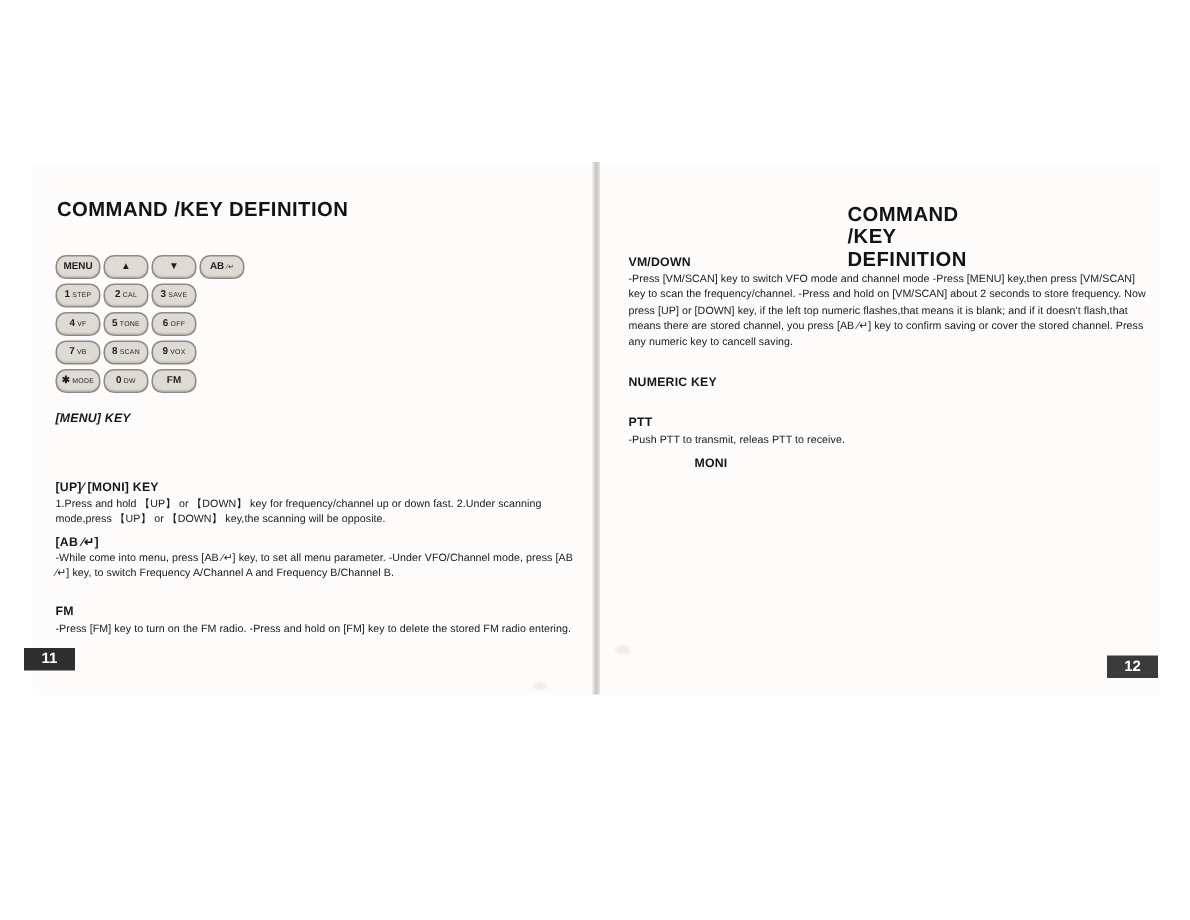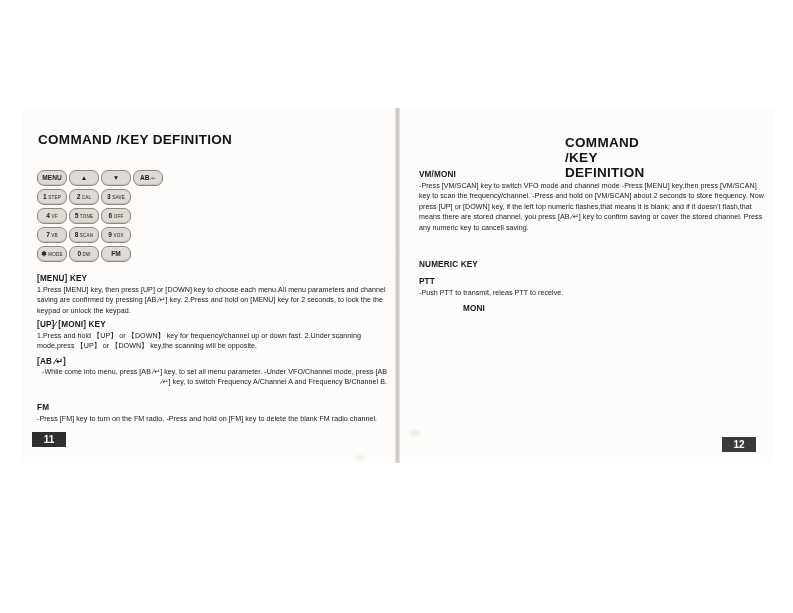--- a/index.html
+++ b/index.html
@@ -104,22 +104,22 @@
     width: 34px;
     height: 15px;
     background: #2e2e2e;
     color: #ffffff;
     font-size: 10px;
     font-weight: bold;
     text-align: center;
     line-height: 15px;
     font-family: "Liberation Sans", sans-serif;
   }
-  .pagenum-left { left: 32px; top: 432px; }
-  .pagenum-right { left: 722px; top: 437px; background: #3a3a3a; }
+  .pagenum-left { left: 16px; top: 432px; }
+  .pagenum-right { left: 738px; top: 437px; background: #3a3a3a; }
 
   
   .smudge {
     position: absolute;
     background: #efece7;
     border-radius: 50%;
     filter: blur(1px);
   }
 </style>
 </head>
@@ -153,51 +153,48 @@
 
     <div class="key" style="left:0px;top:57px;"><span class="main">7</span><span class="sub">VB</span></div>
     <div class="key" style="left:32px;top:57px;"><span class="main">8</span><span class="sub">SCAN</span></div>
     <div class="key" style="left:64px;top:57px;"><span class="main">9</span><span class="sub">VOX</span></div>
 
     <div class="key" style="left:0px;top:76px;"><span class="main">✱</span><span class="sub">MODE</span></div>
     <div class="key" style="left:32px;top:76px;"><span class="main">0</span><span class="sub">DW</span></div>
     <div class="key" style="left:64px;top:76px;"><span class="main">FM</span></div>
   </div>
 
-  <div class="sec sec-h" style="left:37px;top:274px;">[MENU] KEY</div>
-  <div class="sec sec-b" style="left:37px;top:285px;width:350px;">1.Press [MENU] key, then press [UP] or [DOWN] key to choose each menu.All menu parameters
-   and channel saving are confirmed by pressing [AB ∕↵] key.
-2.Press and hold on [MENU] key for 2 seconds, to lock the the keypad or unlock the keypad.</div>
+  <div class="sec sec-h" style="left:37px;top:274px;font-style:italic;">[MENU] KEY</div>
 
   <div class="sec sec-h" style="left:37px;top:320px;">[UP]∕ [MONI] KEY</div>
   <div class="sec sec-b" style="left:37px;top:331px;width:350px;">1.Press and hold  【UP】 or  【DOWN】 key for frequency/channel up or down fast.
 2.Under scanning mode,press  【UP】 or  【DOWN】 key,the scanning will be opposite.</div>
 
   <div class="sec sec-h" style="left:37px;top:356px;text-align:right;">[AB ∕↵]</div>
-  <div class="sec sec-b" style="left:37px;top:367px;width:350px;text-align:right;">-While come into menu, press [AB ∕↵] key, to set all menu parameter.
+  <div class="sec sec-b" style="left:37px;top:367px;width:350px;">-While come into menu, press [AB ∕↵] key, to set all menu parameter.
 -Under VFO/Channel mode, press [AB ∕↵] key, to switch Frequency A/Channel A and Frequency
   B/Channel B.</div>
 
   <div class="sec sec-h" style="left:37px;top:403px;">FM</div>
   <div class="sec sec-b" style="left:37px;top:414px;width:350px;">-Press [FM] key to turn on the FM radio.
--Press and hold on [FM] key to delete the blank FM radio channel.</div>
+-Press and hold on [FM] key to delete the stored FM radio entering.</div>
 
   <div class="pagenum pagenum-left">11</div>
 
   <div class="page-title title-right">COMMAND /KEY DEFINITION</div>
 
-  <div class="sec sec-h" style="left:419px;top:170px;">VM/MONI</div>
+  <div class="sec sec-h" style="left:419px;top:170px;">VM/DOWN</div>
   <div class="sec sec-b" style="left:419px;top:181px;width:348px;">-Press [VM/SCAN] key to switch VFO mode and channel mode
 -Press [MENU] key,then press [VM/SCAN] key to scan the frequency/channel.
 -Press and hold on [VM/SCAN] about 2 seconds to store frequency. Now press [UP] or [DOWN]
 key, if the left top numeric flashes,that means it is blank; and if it doesn't flash,that means there
 are stored channel, you press [AB ∕↵] key to confirm saving or cover the stored channel. Press
 any numeric key to cancell saving.</div>
 
-  <div class="sec sec-h" style="left:419px;top:260px;text-align:center;">NUMERIC KEY</div>
+  <div class="sec sec-h" style="left:419px;top:250px;text-align:center;">NUMERIC KEY</div>
 
   <div class="sec sec-h" style="left:419px;top:277px;">PTT</div>
   <div class="sec sec-b" style="left:419px;top:288px;width:348px;">-Push PTT to transmit, releas PTT to receive.</div>
 
   <div class="sec sec-h" style="left:419px;top:304px;padding-left:44px;">MONI</div>
 
   <div class="pagenum pagenum-right">12</div>
 
 </div>
 

